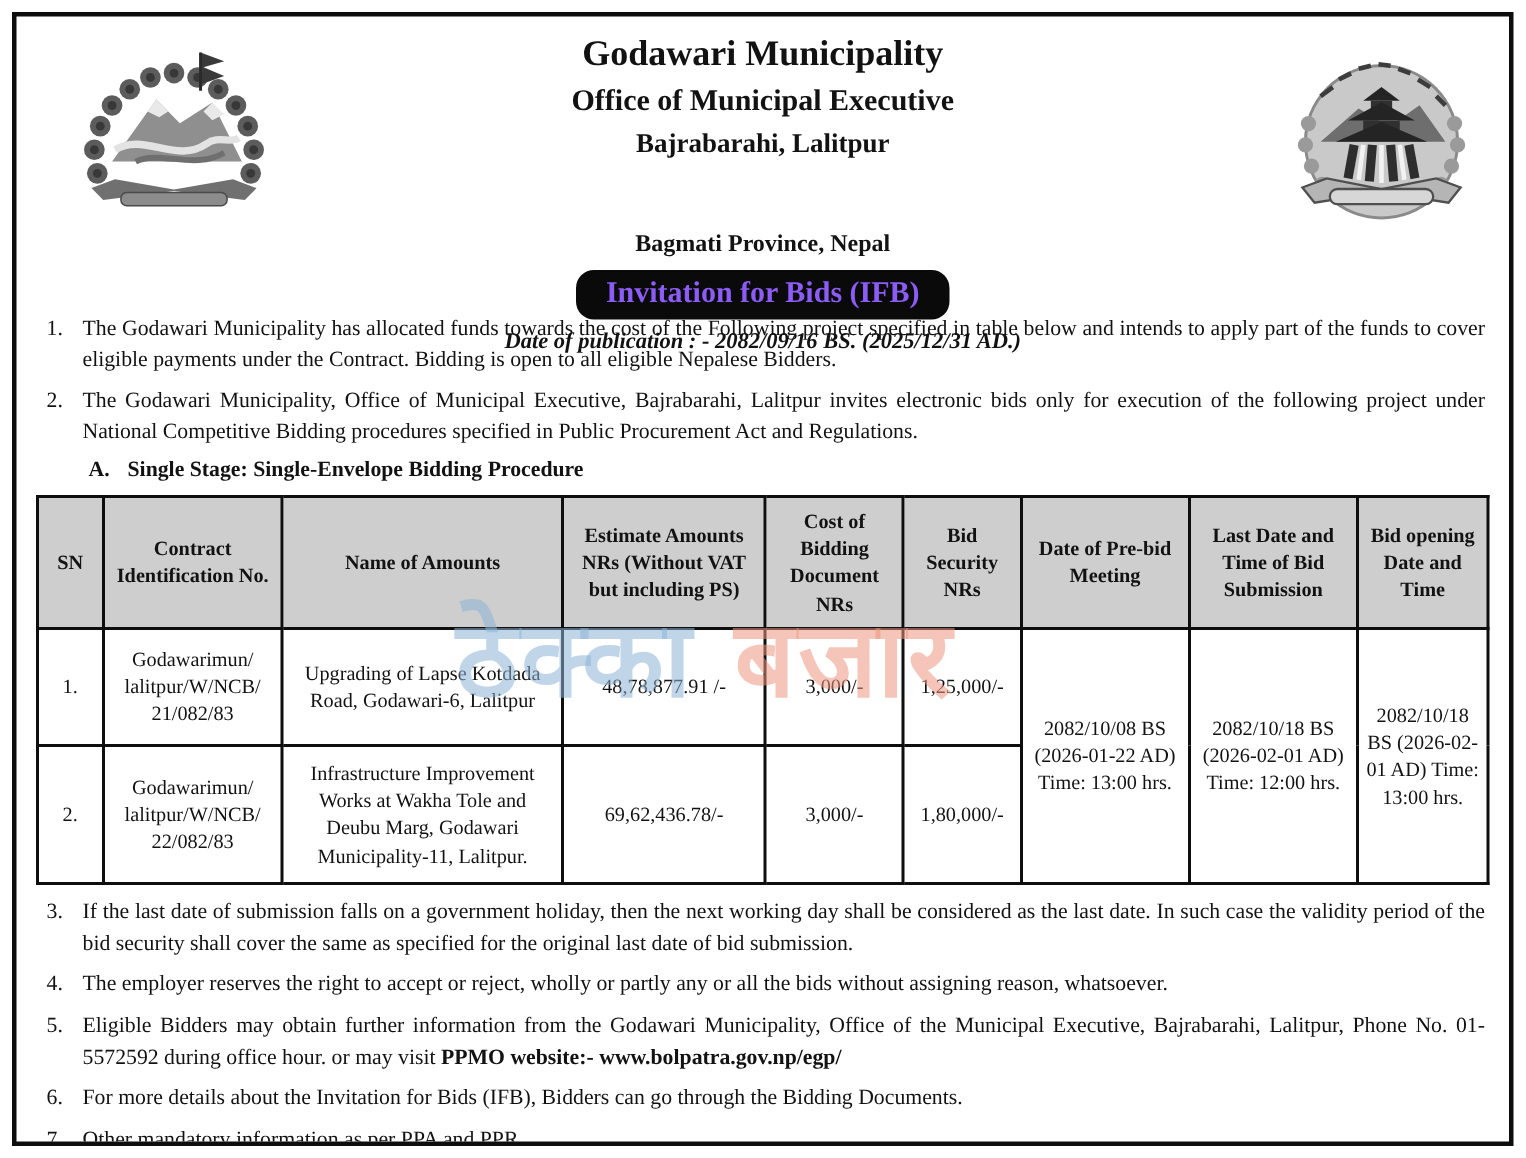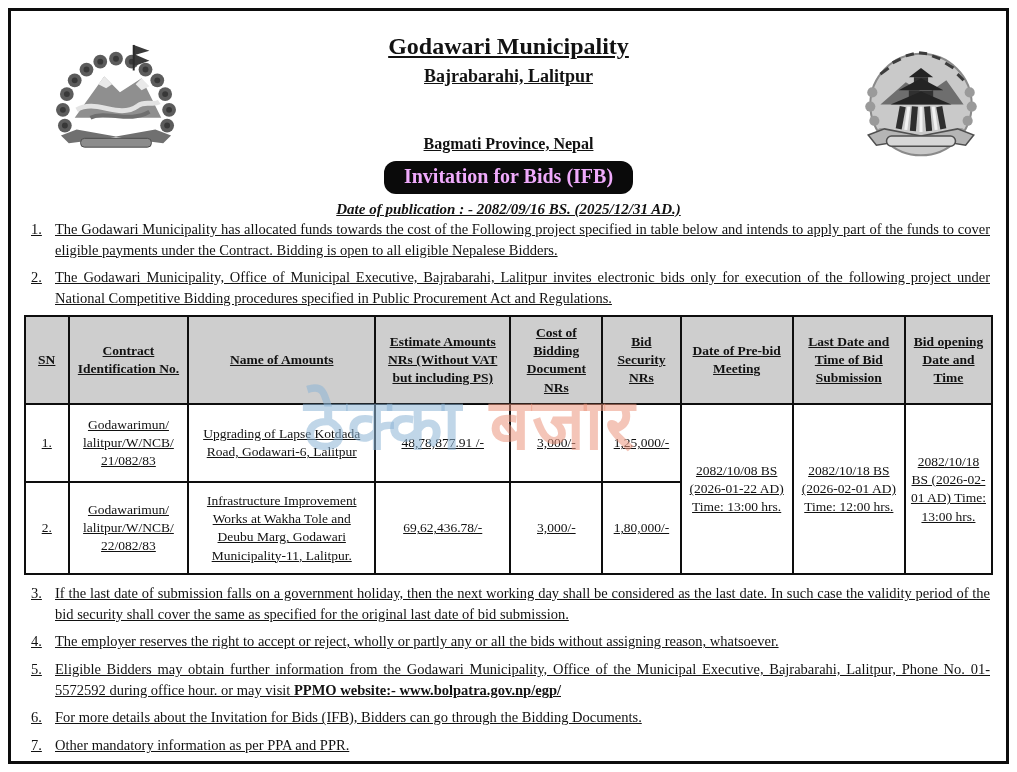--- a/index.html
+++ b/index.html
@@ -4,33 +4,33 @@
 <style>
   * { box-sizing: border-box; margin: 0; padding: 0; }
   html,body { background:#ffffff; }
   body {
     width:1017px; height:772px; position:relative;
     font-family:"Liberation Serif","DejaVu Serif",serif;
     color:#121212;
   }
   .frame {
     position:absolute; inset:8px; border:3px solid #0d0d0d;
-    padding:16px 12px 6px 12px; overflow:hidden; background:#fff;text-decoration:underline;
+    padding:6px 12px 6px 12px; overflow:hidden; background:#fff;
   }
   
   .header { position:relative; height:192px; }
   .logo-left  { position:absolute; left:24px;  top:14px; width:138px; height:118px; }
   .logo-right { position:absolute; right:2px; top:4px; width:142px; height:138px; }
   .header-center { text-align:center; padding-top:6px; }
   .h-org      { font-size:24px; font-weight:bold; margin-bottom:6px; }
   .h-office   { font-size:20px; font-weight:bold; margin-bottom:6px; }
   .h-address  { font-size:18px; font-weight:bold; margin-bottom:6px;text-align:center; }
   .h-province { font-size:16px; font-weight:bold; margin-bottom:8px;margin-top:48px; }
   .banner {
-    display:inline-block; background:#0a0a0a; color:#f0abfc;
+    display:inline-block; background:#0a0a0a; color:#8b5cf6;
     font-size:20px; font-weight:bold; padding:4px 20px 6px 20px;
     border-radius:12px; margin-bottom:7px;
   }
   .pubdate { font-size:15px; font-weight:bold; font-style:italic; }
   
   .para { display:flex; font-size:14.5px; line-height:1.42; margin:0 2px 7px 2px; }
   .para .num { flex:0 0 30px; padding-left:6px; }
   .para .txt { flex:1; text-align:justify; padding-right:2px; }
   .procedure { font-size:14.5px; font-weight:bold; margin:4px 0 8px 36px; }
   .procedure .plabel { display:inline-block; width:26px; }
@@ -102,20 +102,21 @@
 
       <path d="M30,70 C50,58 72,80 92,66 C100,60 108,66 114,62" fill="none" stroke="#e3e3e3" stroke-width="5"></path>
       <path d="M44,78 C60,70 84,84 104,72" fill="none" stroke="#6f6f6f" stroke-width="4"></path>
 
       <polygon points="14,96 30,90 70,97 110,90 126,96 118,104 70,98 22,104" fill="#707070"></polygon>
       <rect x="34" y="99" width="72" height="9" rx="4" fill="#8c8c8c" stroke="#4a4a4a" stroke-width="1"></rect>
     </svg>
 
     <div class="header-center">
       <div class="h-org">Godawari Municipality</div>
+      <div class="h-office">Office of Municipal Executive</div>
       <div class="h-address">Bajrabarahi, Lalitpur</div>
       <div class="h-province">Bagmati Province, Nepal</div>
       <div>
         <span class="banner">Invitation for Bids (IFB)</span>
       </div>
       <div class="pubdate">Date of publication : - 2082/09/16 BS. (2025/12/31 AD.)</div>
     </div>
 
     <svg class="logo-right" viewBox="0 0 140 135">
 
@@ -167,20 +168,23 @@
     </svg>
   </div>
 
   <div class="para">
     <span class="num">1.</span>
     <span class="txt">The Godawari Municipality has allocated funds towards the cost of the Following project specified in table below and intends to apply part of the funds to cover eligible payments under the Contract. Bidding is open to all eligible Nepalese Bidders.</span>
   </div>
   <div class="para">
     <span class="num">2.</span>
     <span class="txt">The Godawari Municipality, Office of Municipal Executive, Bajrabarahi, Lalitpur invites electronic bids only for execution of the following project under National Competitive Bidding procedures specified in Public Procurement Act and Regulations.</span>
+  </div>
+  <div class="procedure">
+    <span class="plabel">A.</span><span>Single Stage: Single-Envelope Bidding Procedure</span>
   </div>
 
   <div class="table-wrap">
     <table>
       <colgroup>
         <col style="width:4.5%">
           <col style="width:12.4%">
           <col style="width:19.3%">
         <col style="width:14.0%">
           <col style="width:9.5%">

